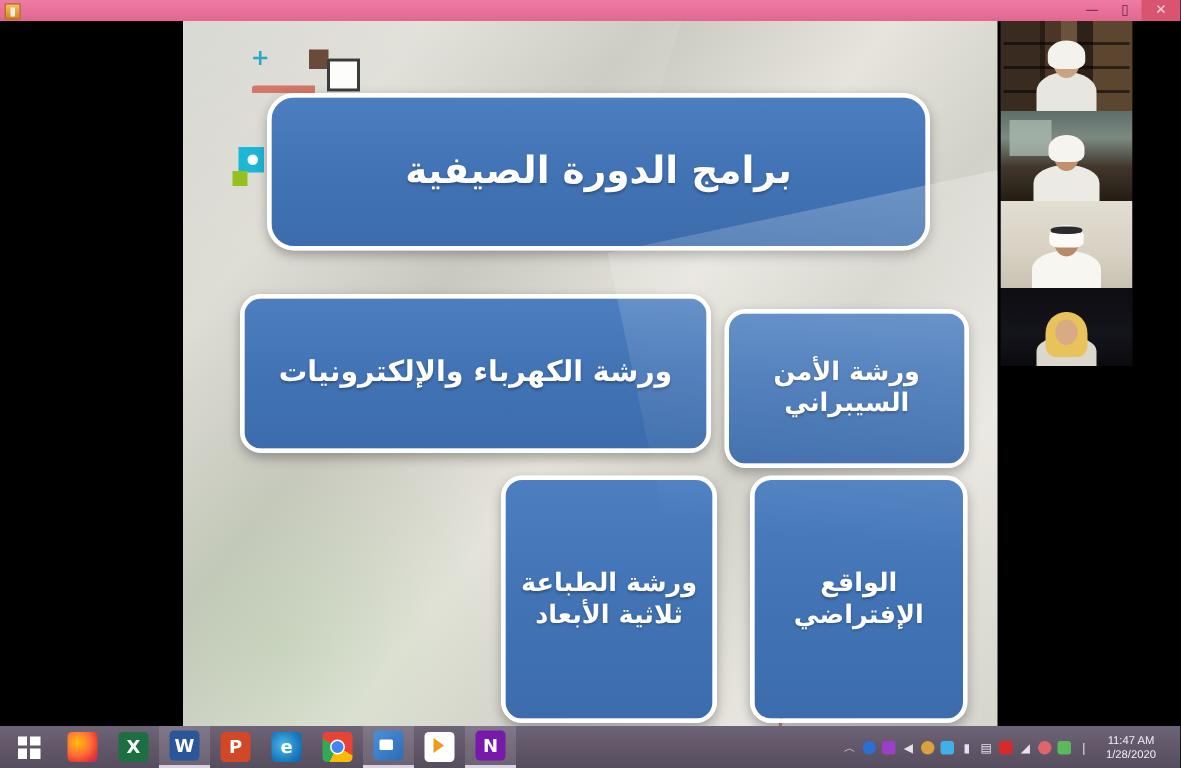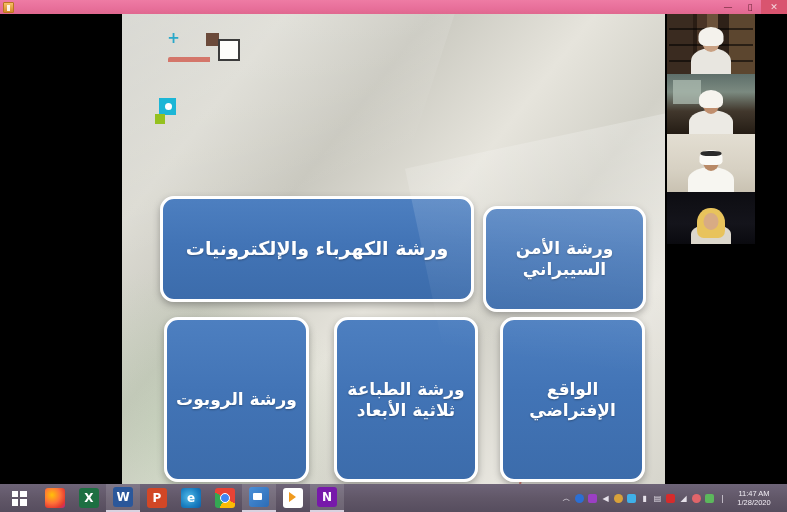--- a/index.html
+++ b/index.html
@@ -226,33 +226,33 @@
   <div id="slide">
 
     <div class="decor" id="dec-topred"></div>
     <div class="decor" id="dec-plus">+</div>
     <div class="decor" id="dec-brown"></div>
     <div class="decor" id="dec-white-sq"></div>
     <div class="decor" id="dec-cyan"></div>
     <div class="decor" id="dec-green"></div>
     <div class="decor" id="dec-redline"></div>
 
+    <div class="box" id="box-title">
+      <span class="label">برامج الدورة الصيفية</span>
+    </div>
 
     <div class="box" id="box-elec">
       <span class="label">ورشة الكهرباء والإلكترونيات</span>
     </div>
 
     <div class="box" id="box-cyber">
       <span class="label">ورشة الأمن
 السيبراني</span>
     </div>
 
-    <div class="box" id="box-robot">
-      <span class="label">ورشة الروبوت</span>
-    </div>
 
     <div class="box" id="box-3d">
       <span class="label">ورشة الطباعة
 ثلاثية الأبعاد</span>
     </div>
 
     <div class="box" id="box-vr">
       <span class="label">الواقع الإفتراضي</span>
     </div>
   </div>

